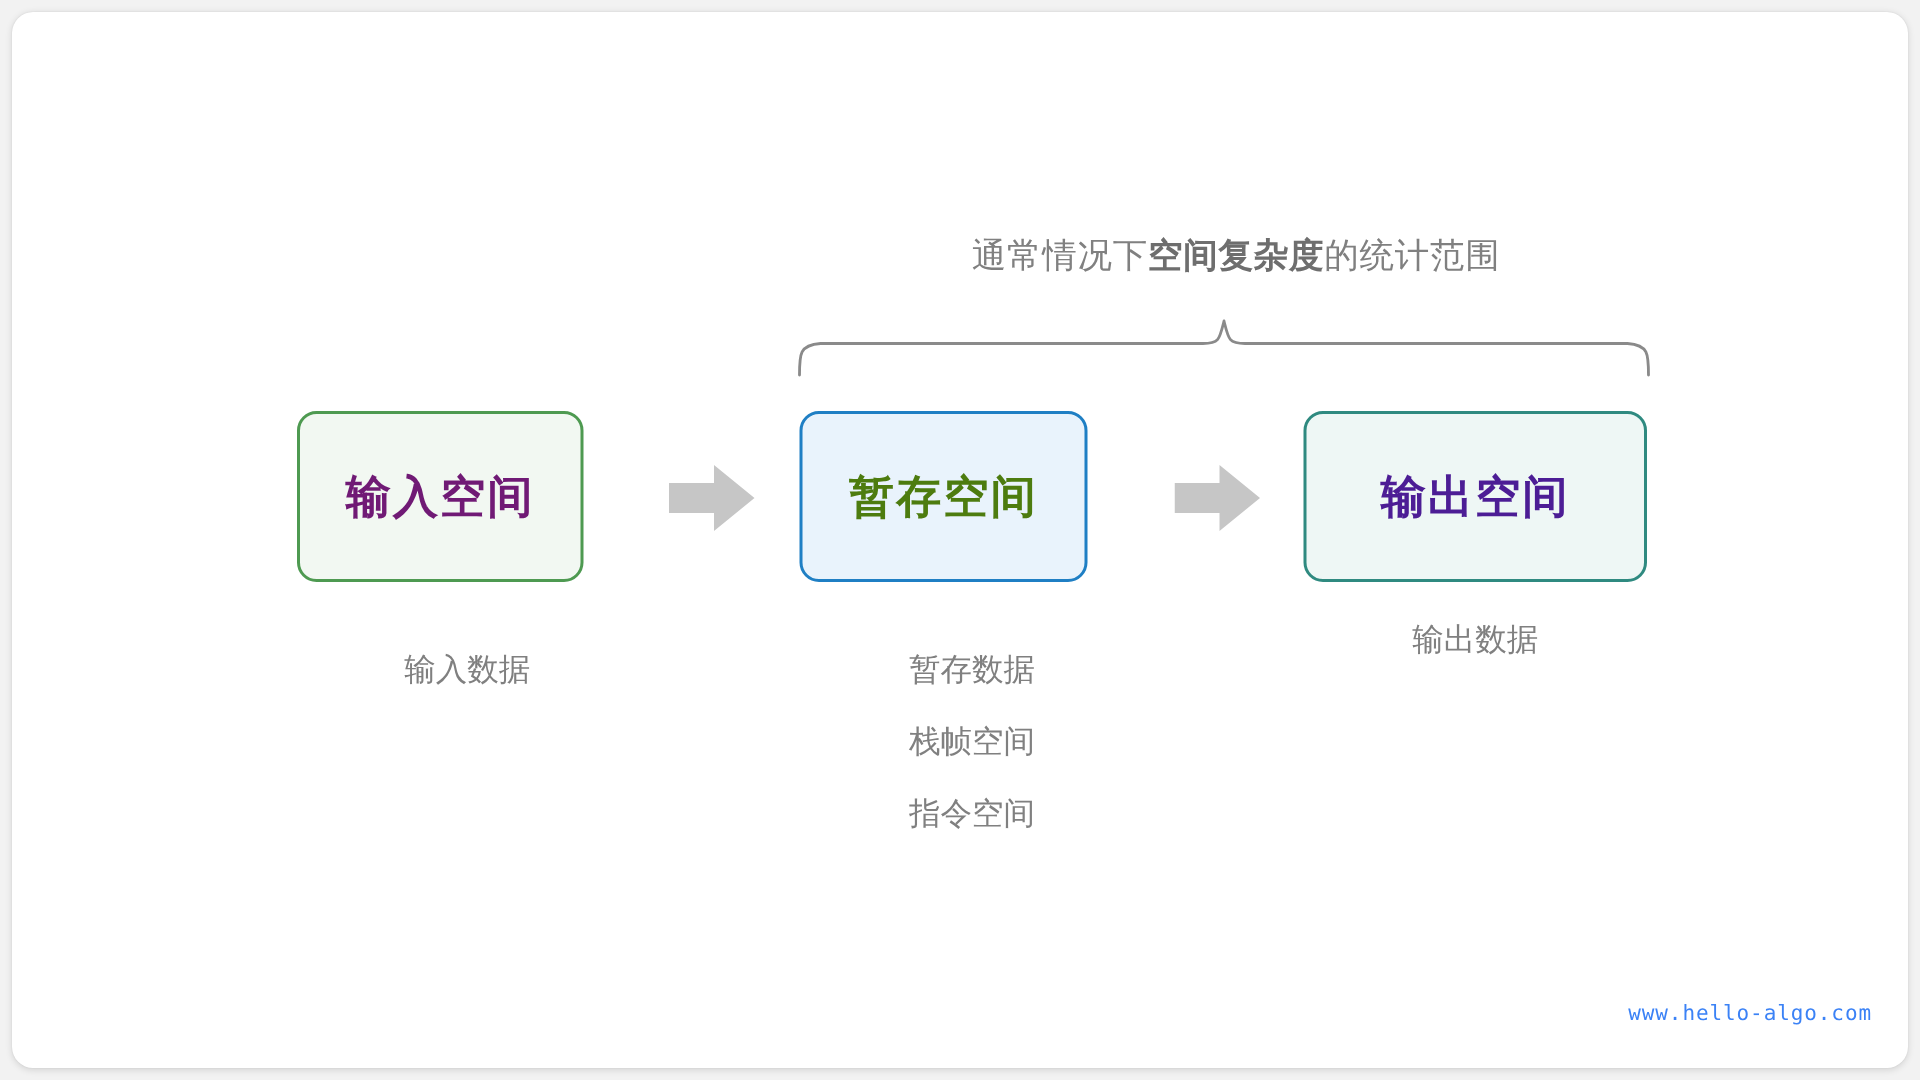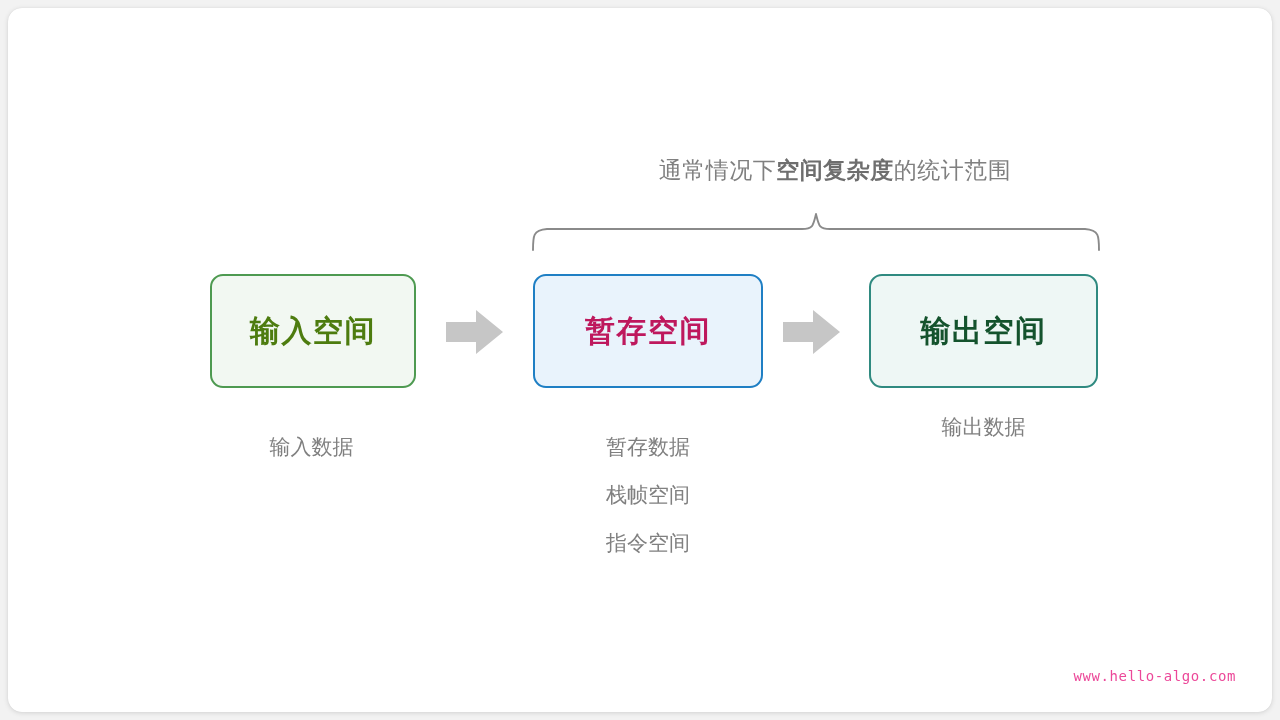--- a/index.html
+++ b/index.html
@@ -41,21 +41,21 @@
     width: 1280px;
     text-align: center;
     color: #808080;
     font-size: 23px;
     line-height: 34px;
     letter-spacing: 0.5px;
     white-space: nowrap;
   }
   #scope-label .wrap {
     position: relative;
-    left: 167px;           
+    left: 156px;           
     margin-left: 40px;
   }
   #scope-label b {
     color: #6e6e6e;
     font-weight: 700;
   }
 
   
   #brace {
     position: absolute;
@@ -77,39 +77,38 @@
     display: flex;
     align-items: center;
     justify-content: center;
     font-size: 30px;
     font-weight: 700;
     letter-spacing: 1.5px;
   }
 
   #box-input {
     left: 190px;
-    width: 206px;
+    width: 191px;
     border-color: #4e9a51;
     background: #f2f8f2;
-    color: #4d7c0f;
-    margin-left: 12px;
+    color: #701a75;
   }
   #box-buffer {
     left: 525px;
-    width: 230px;
+    width: 192px;
     border-color: #1f7fc4;
     background: #e9f3fc;
-    color: #be185d;
+    color: #4d7c0f;
   }
   #box-output {
     left: 861px;
     width: 229px;
     border-color: #2f8a80;
     background: #eef7f5;
-    color: #14532d;
+    color: #4c1d95;
   }
 
   
   .arrow {
     position: absolute;
     top: 301px;
     width: 58px;
     height: 46px;
   }
   #arrow-1 { left: 438px; }
@@ -124,23 +123,23 @@
     line-height: 48px;
     white-space: nowrap;
   }
   #cap-input  { left: 190px; width: 227px; top: 415px; }
   #cap-buffer { left: 525px; width: 230px; top: 415px; }
   #cap-output { left: 861px; width: 229px; top: 395px; }
 
   
   #watermark {
     position: absolute;
-    right: 36px;
+    right: 24px;
     bottom: 28px;
-    color: #ec4899;
+    color: #3b82f6;
     font-family: "DejaVu Sans Mono", "Liberation Mono", monospace;
     font-size: 14px;
     letter-spacing: 0.6px;
   }
 </style>
 </head>
 <body>
 
 <div id="stage">
 

